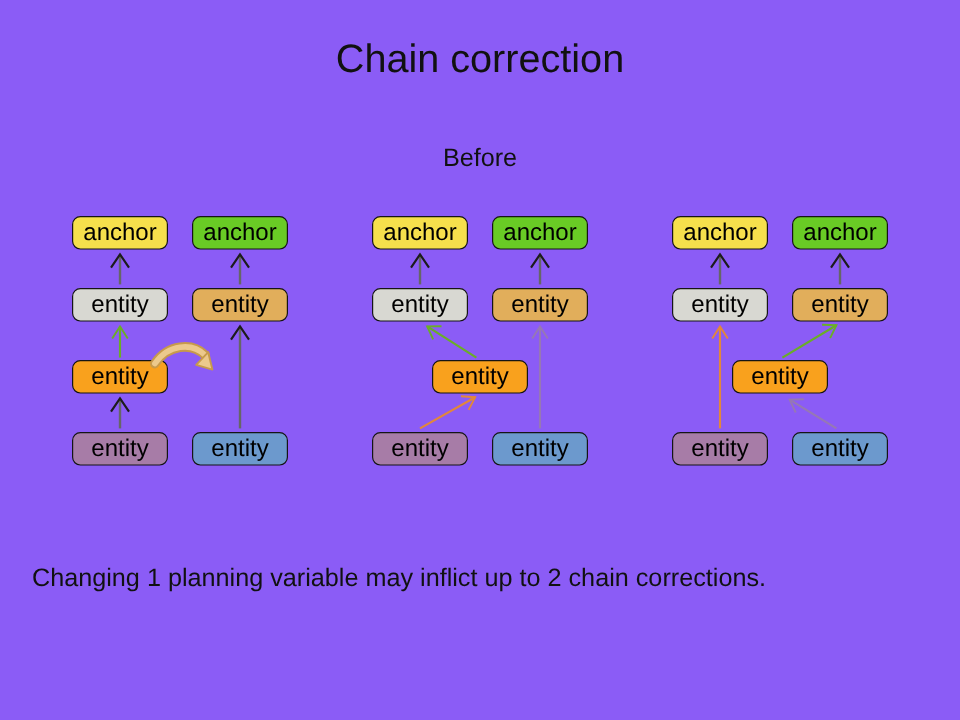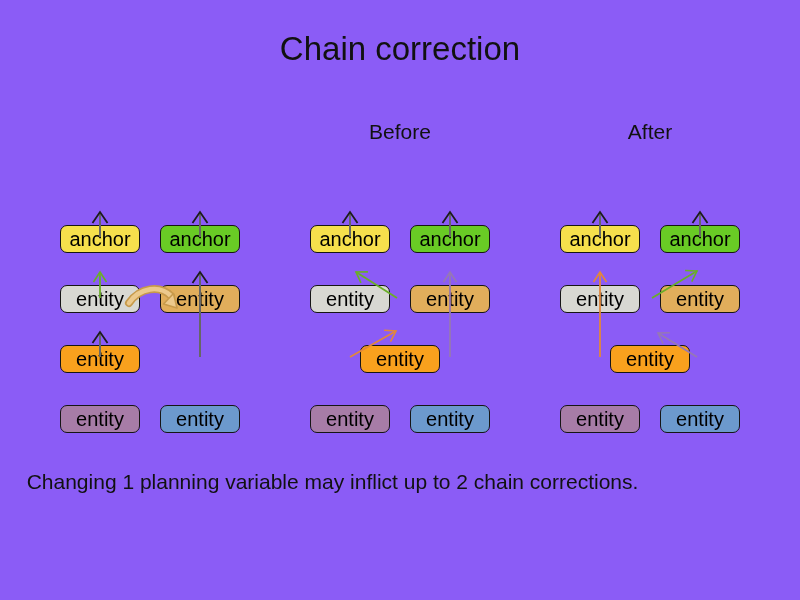--- a/index.html
+++ b/index.html
@@ -9,39 +9,38 @@
          font-size:33px;line-height:36px;color:#111;}
   .panel-label{position:absolute;top:120px;width:140px;text-align:center;
          font-size:21px;color:#111;}
   .lbl-before{left:330px;}
   .lbl-after{left:580px;}
   .caption{position:absolute;left:0;top:470px;width:665px;text-align:center;
          font-size:21px;color:#111;}
   .box{position:absolute;width:80px;height:28px;box-sizing:border-box;
        border:1.8px solid #151515;border-radius:7px;
        display:flex;align-items:center;justify-content:center;
-       font-size:20px;line-height:20px;color:#000;margin-top:45px;}
+       font-size:20px;line-height:20px;color:#000;}
   .c-yellow{background:#F6E04C;}
   .c-green {background:#69CB25;}
   .c-gray  {background:#D8D8D2;}
   .c-tan   {background:#E1AE5B;}
   .c-orange{background:#F9A11D;}
   .c-purple{background:#A77CA7;}
   .c-blue  {background:#6C99CD;}
   svg.arrows{position:absolute;left:0;top:0;width:800px;height:600px;pointer-events:none;}
 </style>
 </head>
 <body>
 
 <div class="stage">
 
   <div class="title">Chain correction</div>
 
   <div class="panel-label lbl-before">Before</div>
-  <div class="panel-label lbl-after">After</div>
 
   <div class="box c-yellow" style="left:60px;top:180px">anchor</div>
   <div class="box c-green" style="left:160px;top:180px">anchor</div>
   <div class="box c-gray" style="left:60px;top:240px">entity</div>
   <div class="box c-tan" style="left:160px;top:240px">entity</div>
   <div class="box c-orange" style="left:60px;top:300px">entity</div>
   <div class="box c-purple" style="left:60px;top:360px">entity</div>
   <div class="box c-blue" style="left:160px;top:360px">entity</div>
 
   <div class="box c-yellow" style="left:310px;top:180px">anchor</div>

